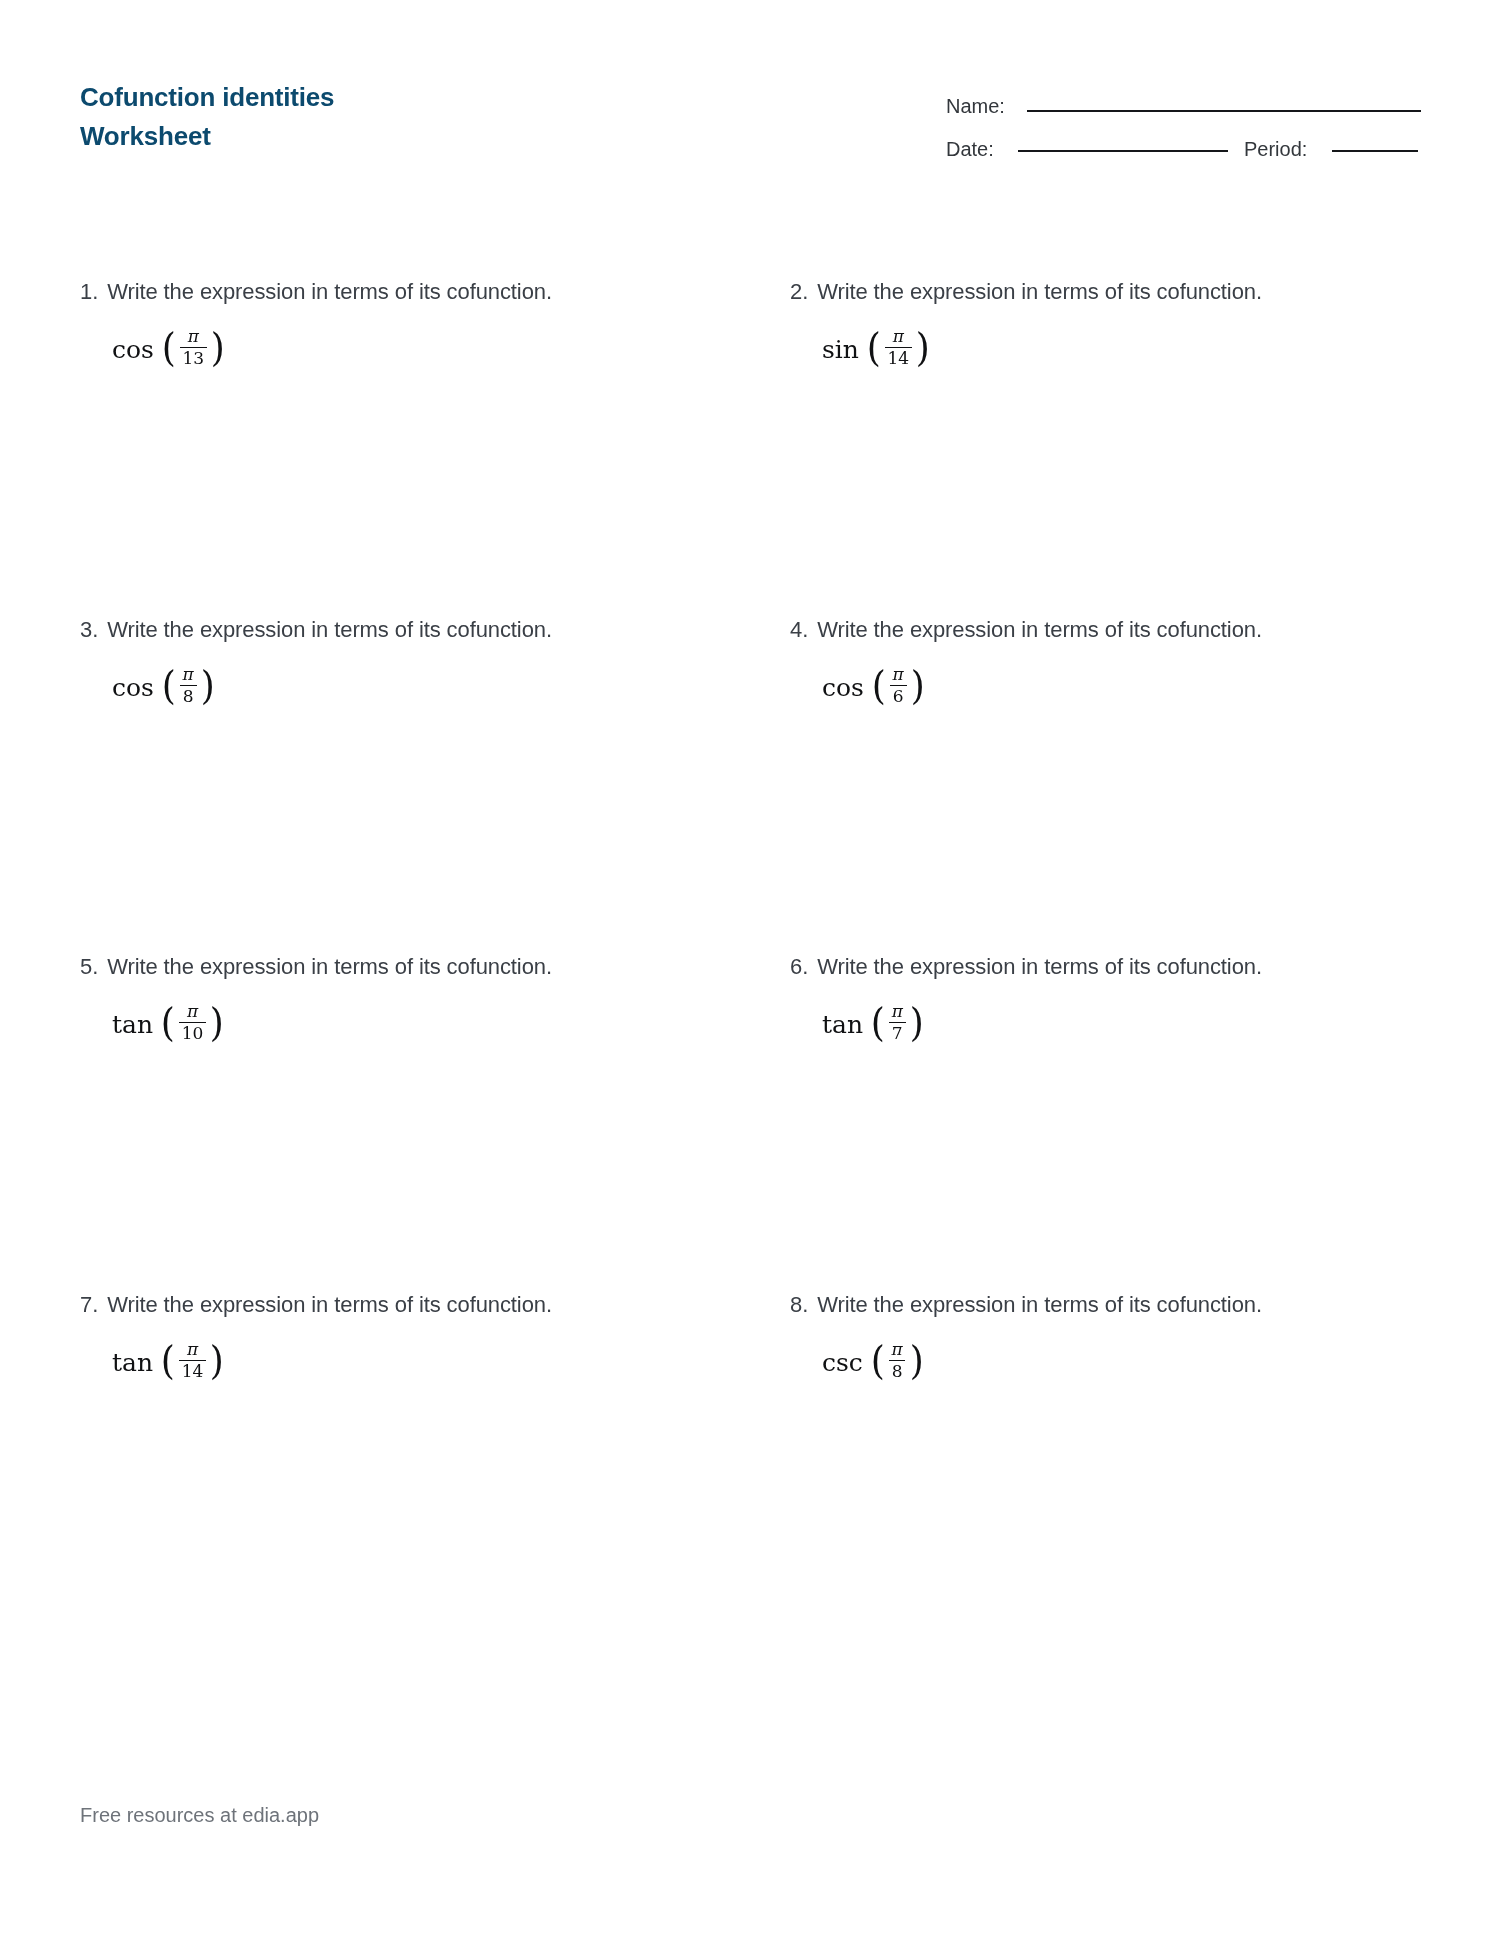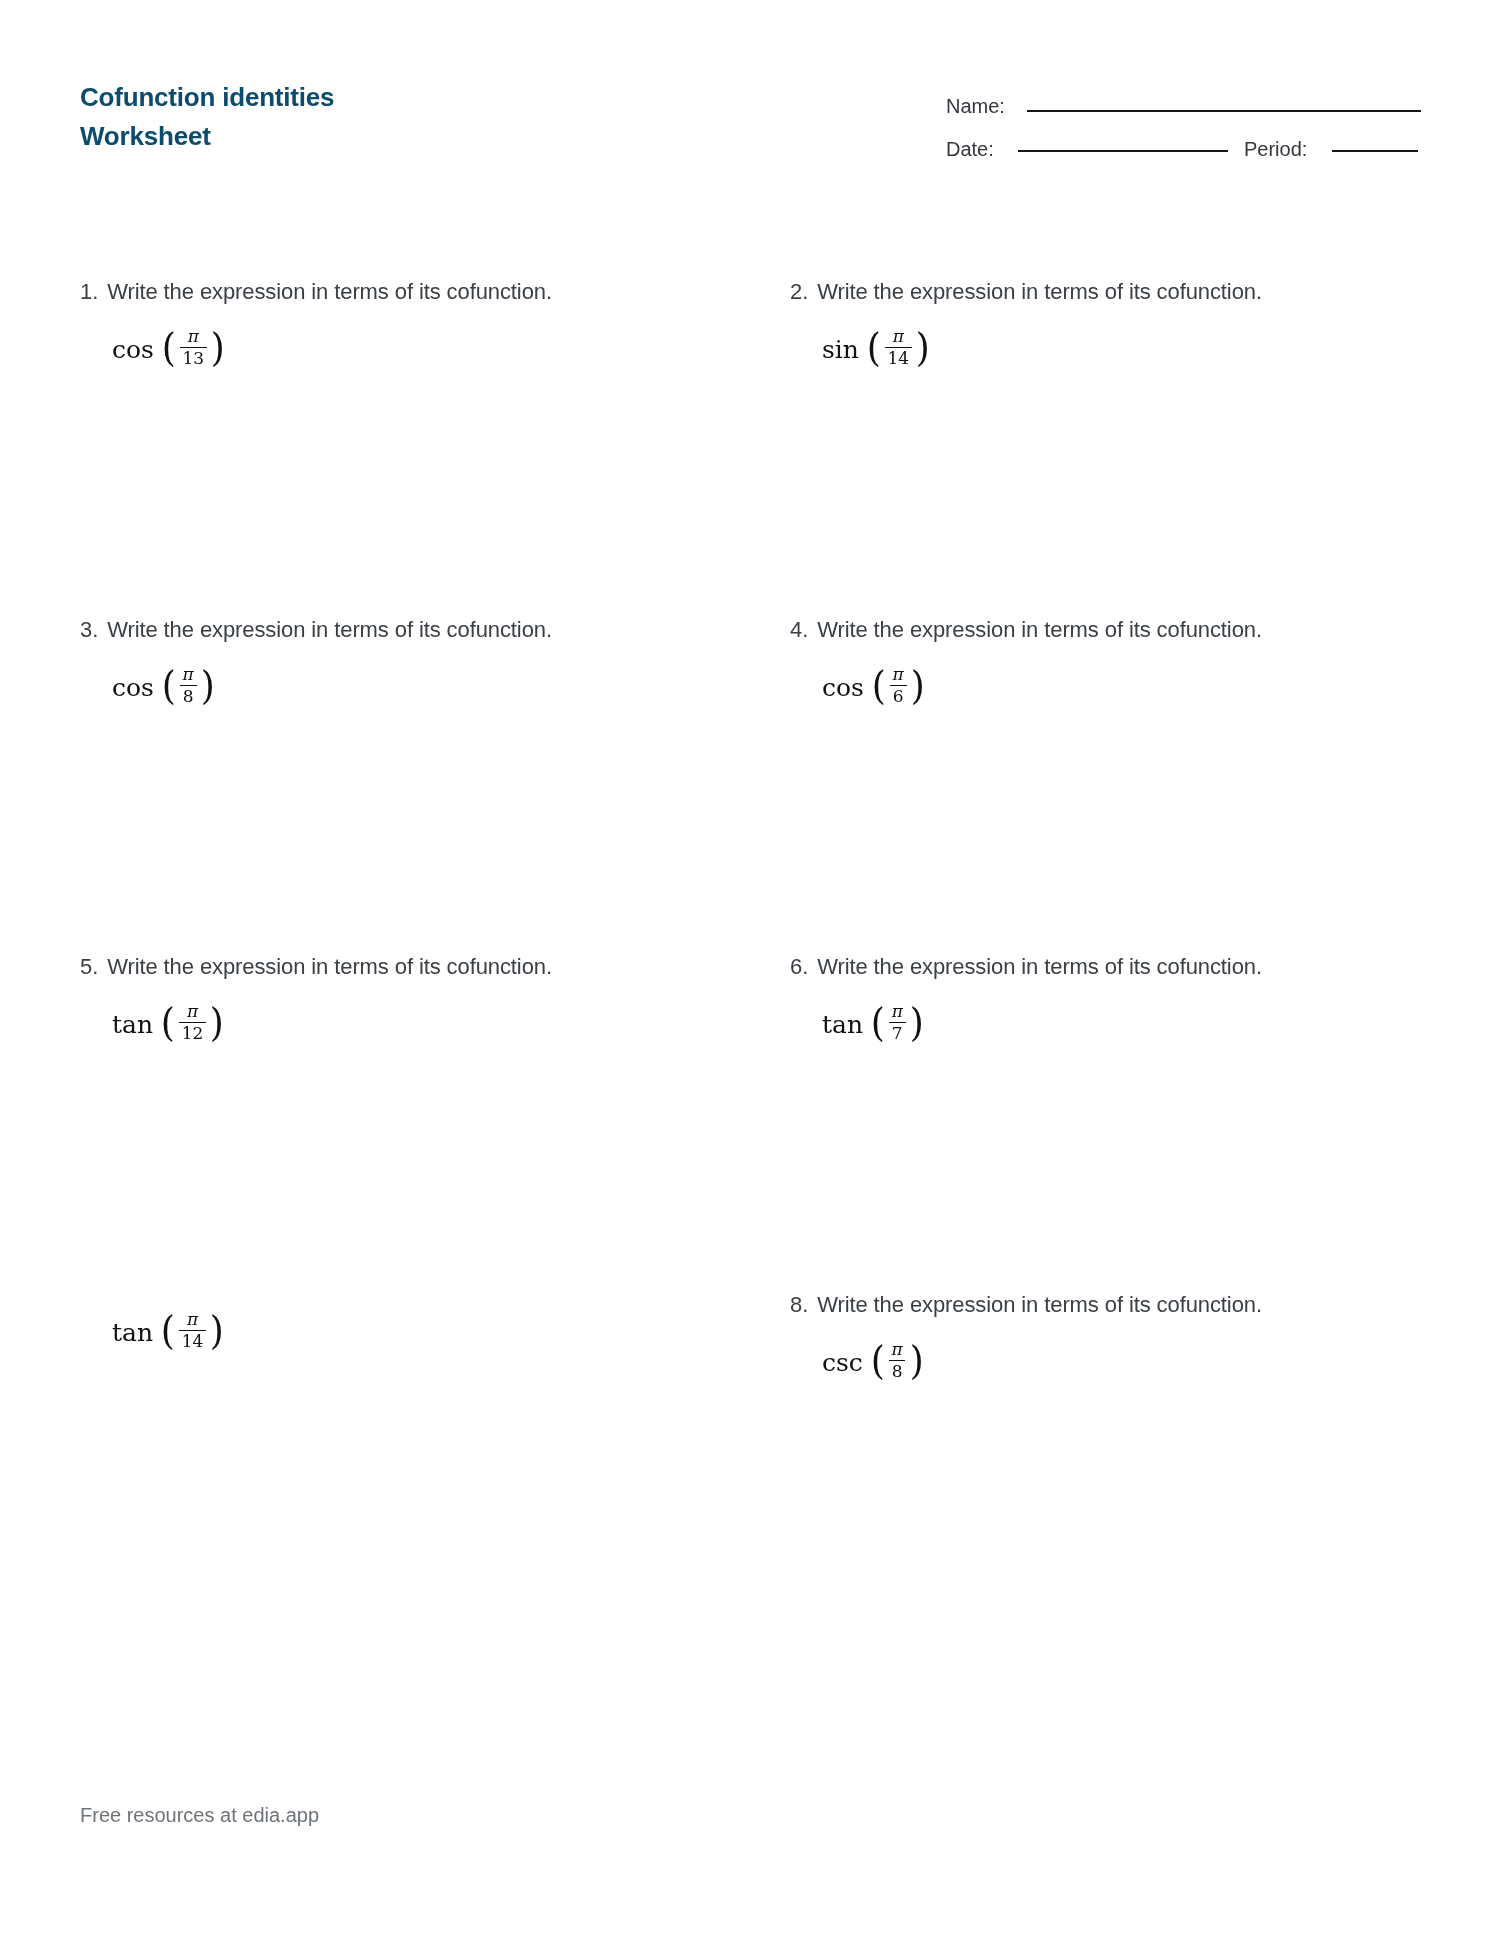--- a/index.html
+++ b/index.html
@@ -198,21 +198,21 @@
   <div class="prob-row" id="row-3">
     <div class="cell-left">
       <div class="prompt">
         <span class="pnum">5.</span><span>Write the expression in terms of its cofunction.</span>
       </div>
       <div class="expr">
         <span class="func">tan</span>
         <span class="paren l">(</span>
         <span class="frac">
           <span class="num">π</span>
-          <span class="den">12</span>
+          <span class="den">10</span>
         </span>
         <span class="paren r">)</span>
       </div>
     </div>
     <div class="cell-right">
       <div class="prompt">
         <span class="pnum">6.</span><span>Write the expression in terms of its cofunction.</span>
       </div>
       <div class="expr">
         <span class="func">tan</span>
@@ -221,20 +221,23 @@
           <span class="num">π</span>
           <span class="den">7</span>
         </span>
         <span class="paren r">)</span>
       </div>
     </div>
   </div>
 
   <div class="prob-row" id="row-4">
     <div class="cell-left">
+      <div class="prompt">
+        <span class="pnum">7.</span><span>Write the expression in terms of its cofunction.</span>
+      </div>
       <div class="expr">
         <span class="func">tan</span>
         <span class="paren l">(</span>
         <span class="frac">
           <span class="num">π</span>
           <span class="den">14</span>
         </span>
         <span class="paren r">)</span>
       </div>
     </div>

